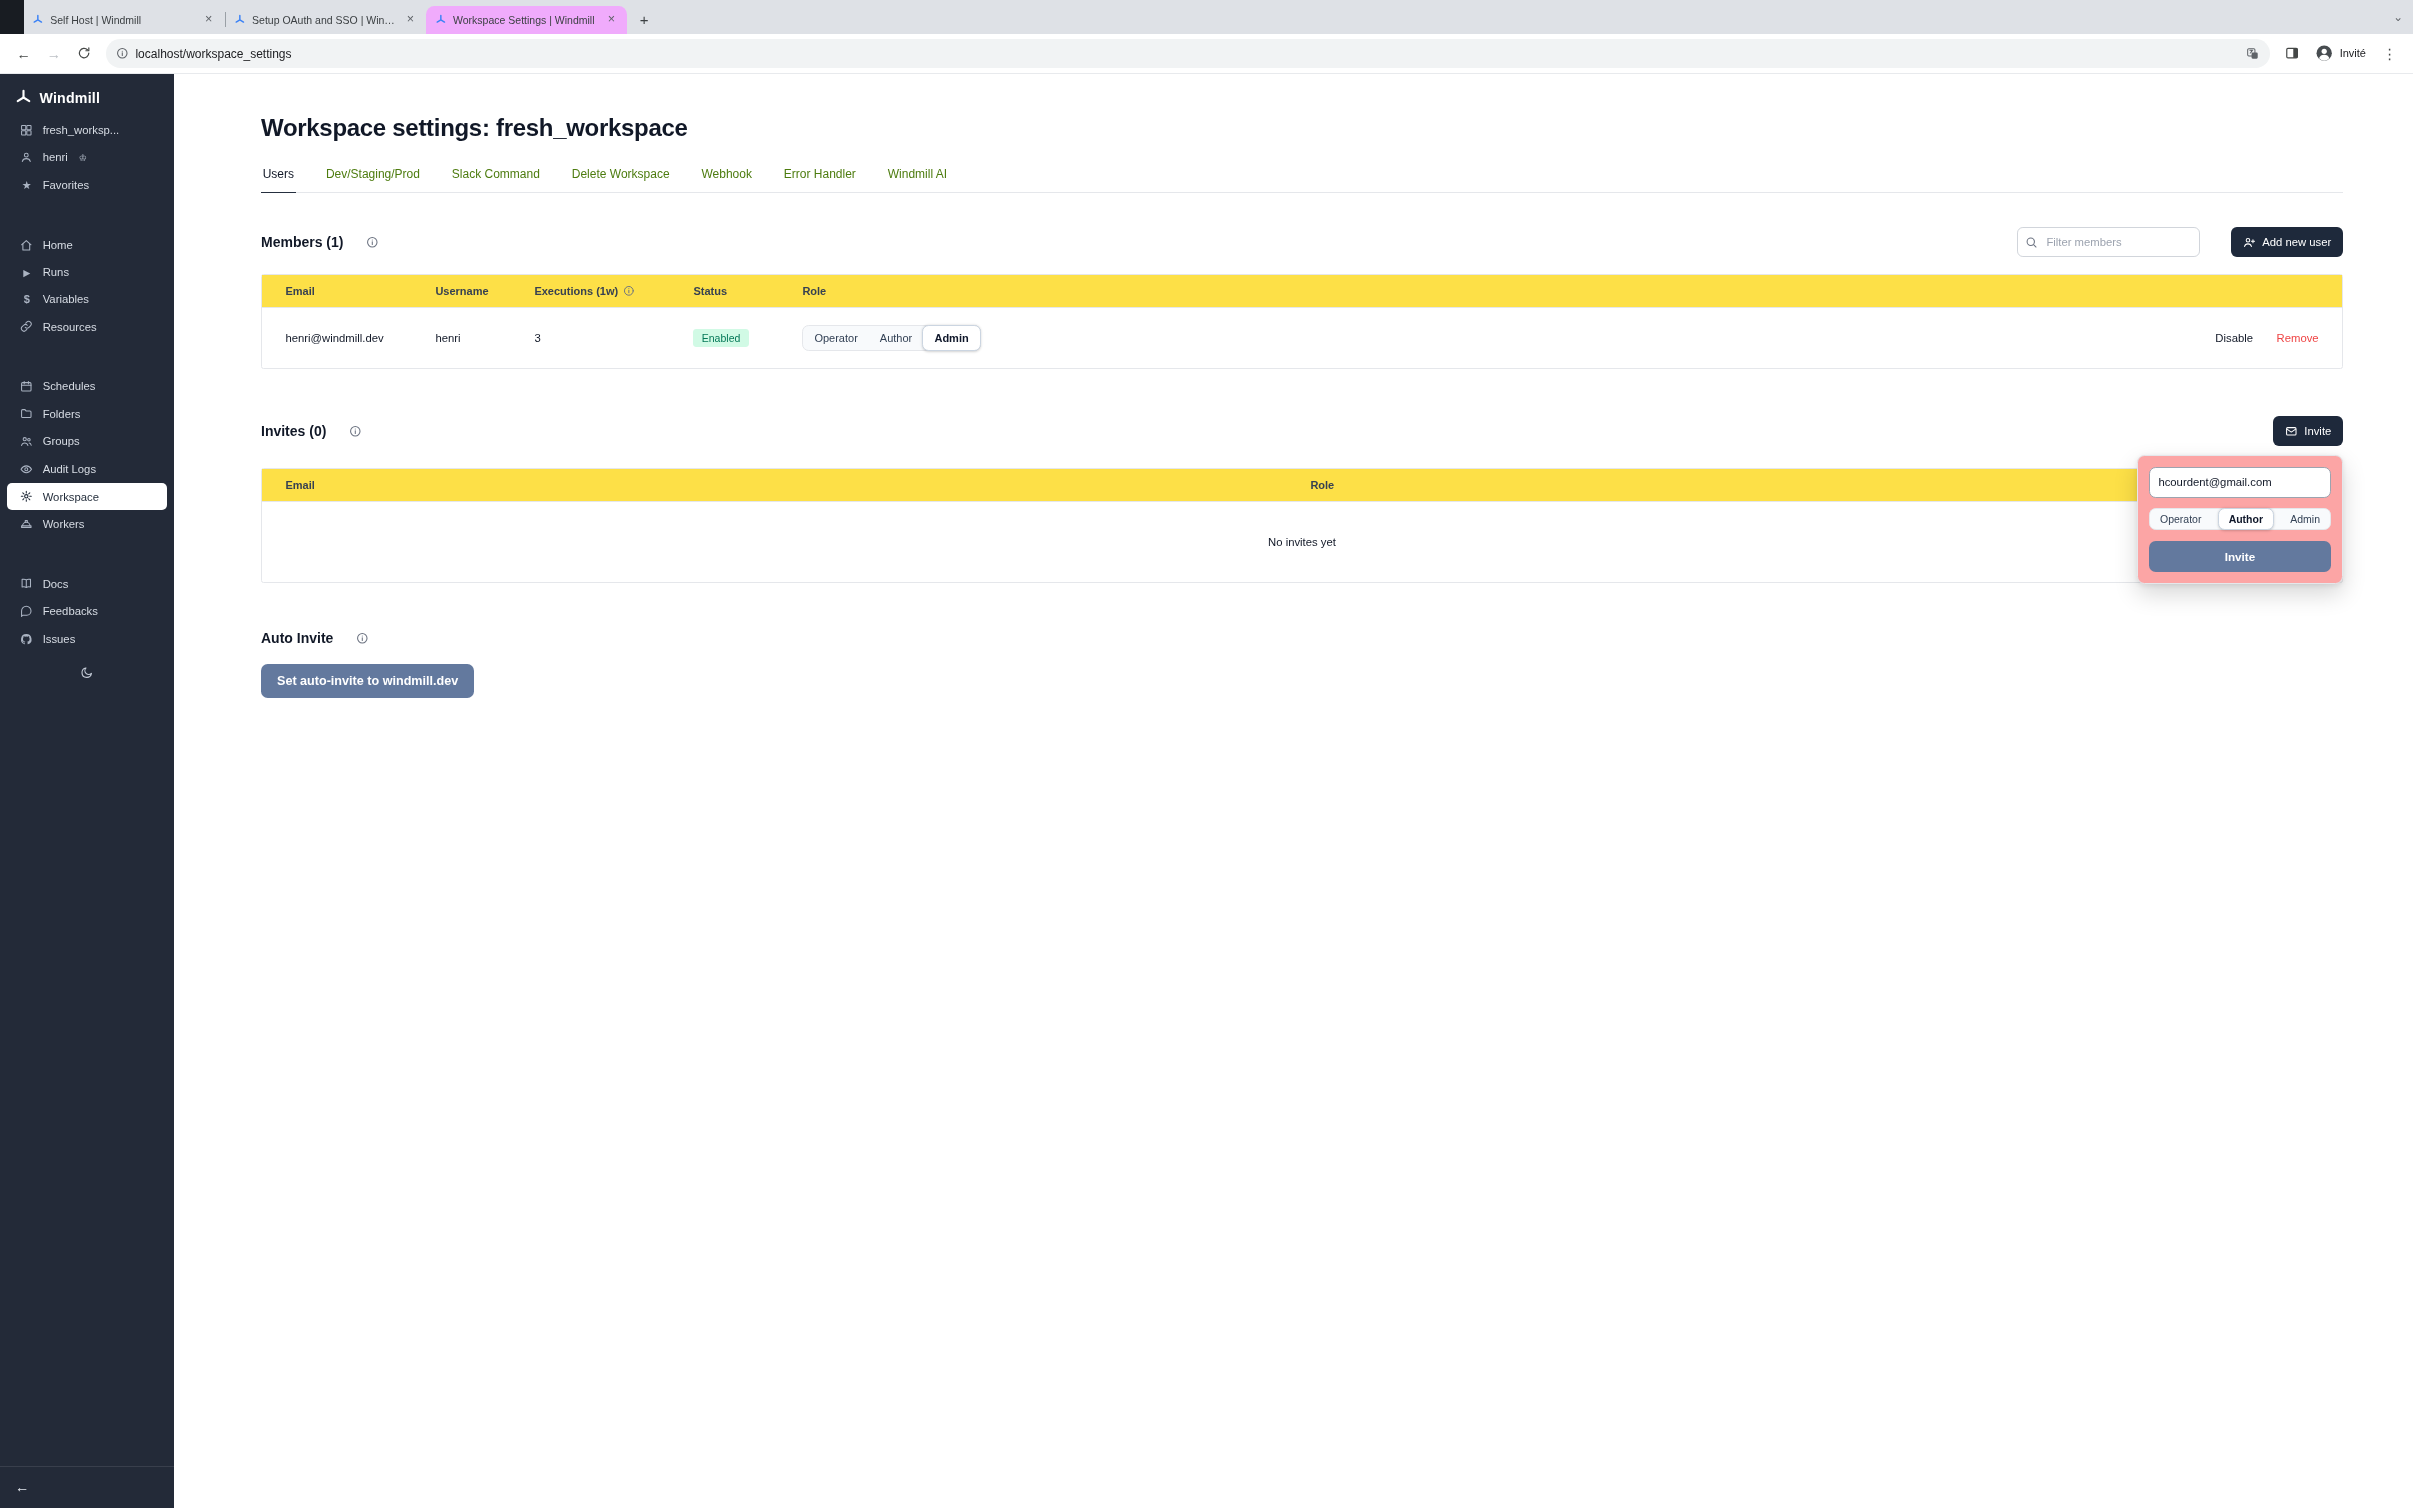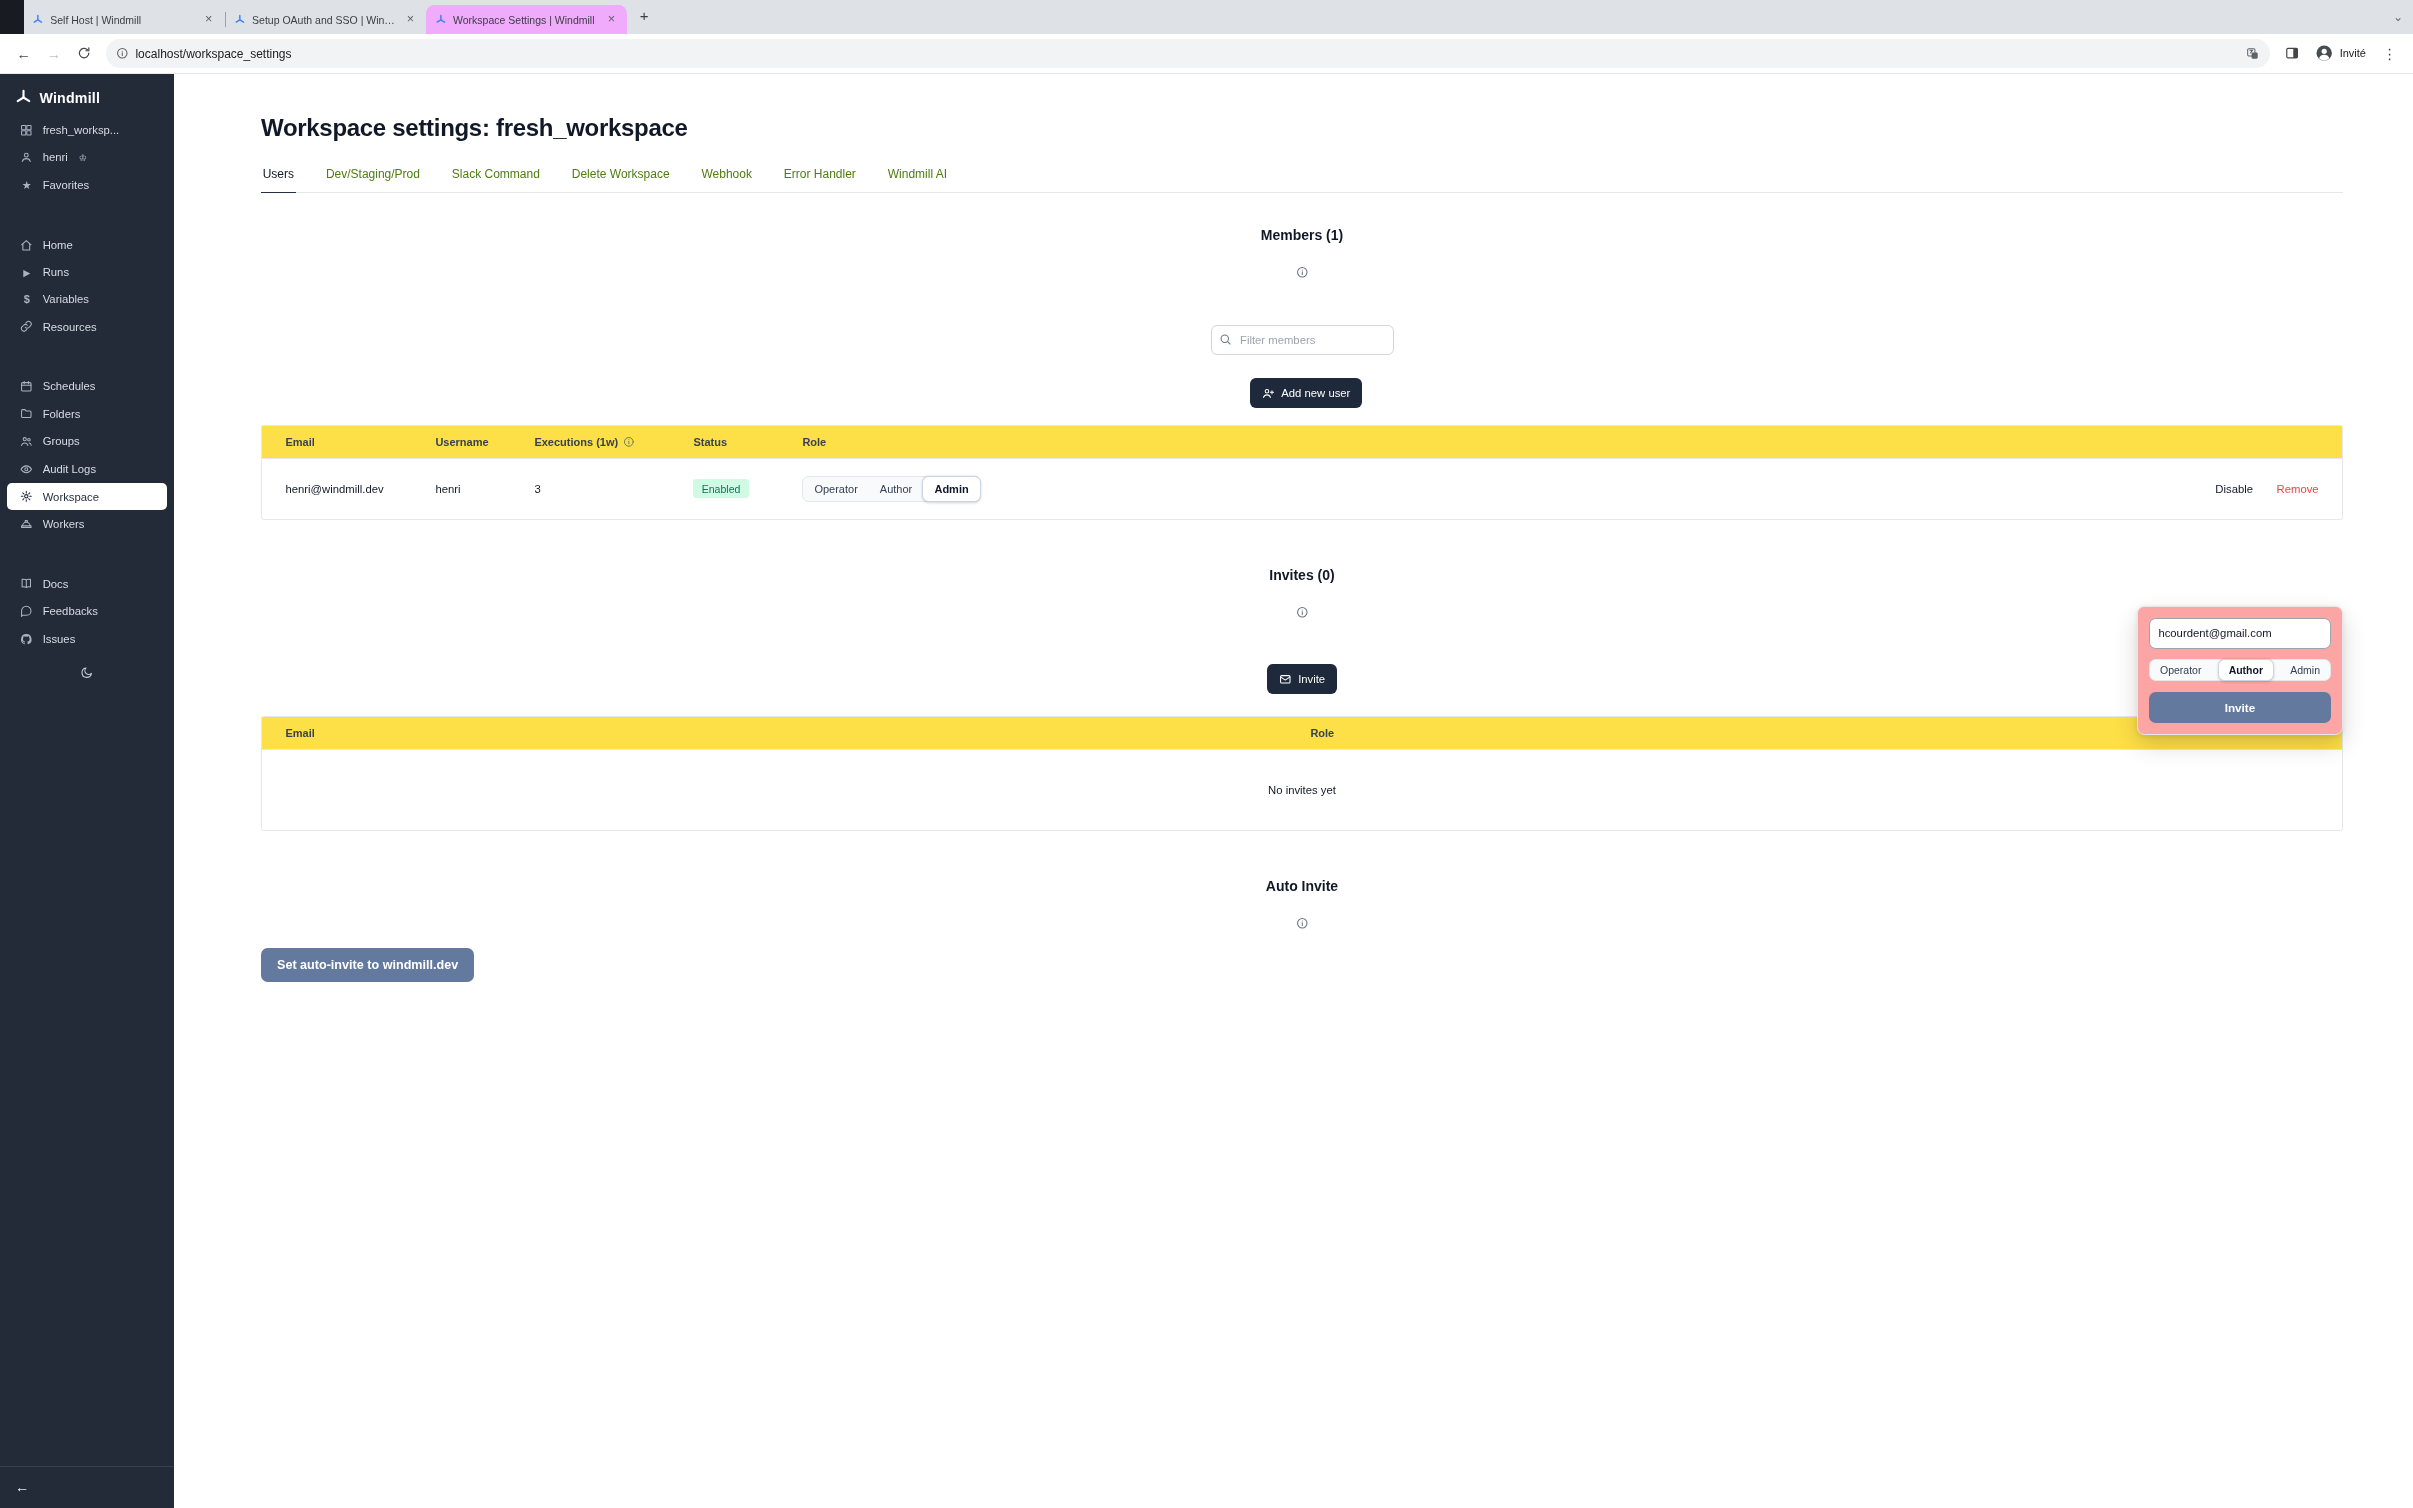--- a/index.html
+++ b/index.html
@@ -6,21 +6,21 @@
   html,body { width:100%; height:100%; }
   body {
     font-family:"Liberation Sans", sans-serif;
     background:#fff; color:#111827;
     min-width:1073px; overflow:hidden;
   }
   svg.ic { display:block; }
 
   
   .tabstrip {
-    height:34px; background:#dee1e6; display:flex; align-items:center; position:relative;
+    height:34px; background:#dee1e6; display:flex; align-items:flex-end; position:relative;
   }
   .win-edge { width:23.5px; height:34px; background:#181c22; }
   .tab {
     width:201px; height:28.5px; margin-top:5px; display:flex; align-items:center;
     padding:0 8.4px; gap:6.7px; font-size:10.5px; color:#3c4043; position:relative;
     cursor:pointer;
   }
   .tab .ttl { flex:1; white-space:nowrap; overflow:hidden; text-overflow:ellipsis; }
   .tab.active { background:#f0abfc; border-radius:8.4px 8.4px 0 0; }
   .tab-sep { width:0.8px; height:15px; background:#9aa0a6; align-self:center; margin-top:5px; }
@@ -76,21 +76,21 @@
   
   .main { flex:1; overflow:auto; background:#fff; }
   .content { padding:40px 70px 50px 87px; }
   h1.page-title { font-size:24px; font-weight:700; color:#111827; letter-spacing:-0.3px; }
 
   .tabs-row { display:flex; gap:28.5px; margin-top:25px; border-bottom:0.8px solid #e5e7eb; }
   .wtab { font-size:12px; color:#4d7c0f; padding:0 1.7px 11px 1.7px; cursor:pointer; white-space:nowrap; }
   .wtab.active { color:#111827; font-weight:500; border-bottom:1.7px solid #252f3f; margin-bottom:-0.8px; }
 
   .section { margin-top:34px; }
-  .section-head { display:flex; align-items:center; gap:23px;flex-direction:column; }
+  .section-head { display:flex; align-items:center; gap:23px; }
   .section-title { font-size:14px; font-weight:700; color:#111827; display:flex; align-items:center; gap:6.7px; }
   .info-ic { color:#6b7280; display:flex; cursor:pointer; }
   .head-spacer { flex:1; }
 
   .filter-box { position:relative; }
   .filter-box input {
     width:183px; height:30px; border:0.8px solid #d1d5db; border-radius:5.9px; padding:0 8.4px 0 28.5px;
     font-size:11.3px; font-family:inherit; color:#111827; outline:none; background:#fff;
   }
   .filter-box input::placeholder { color:#9ca3af; }

